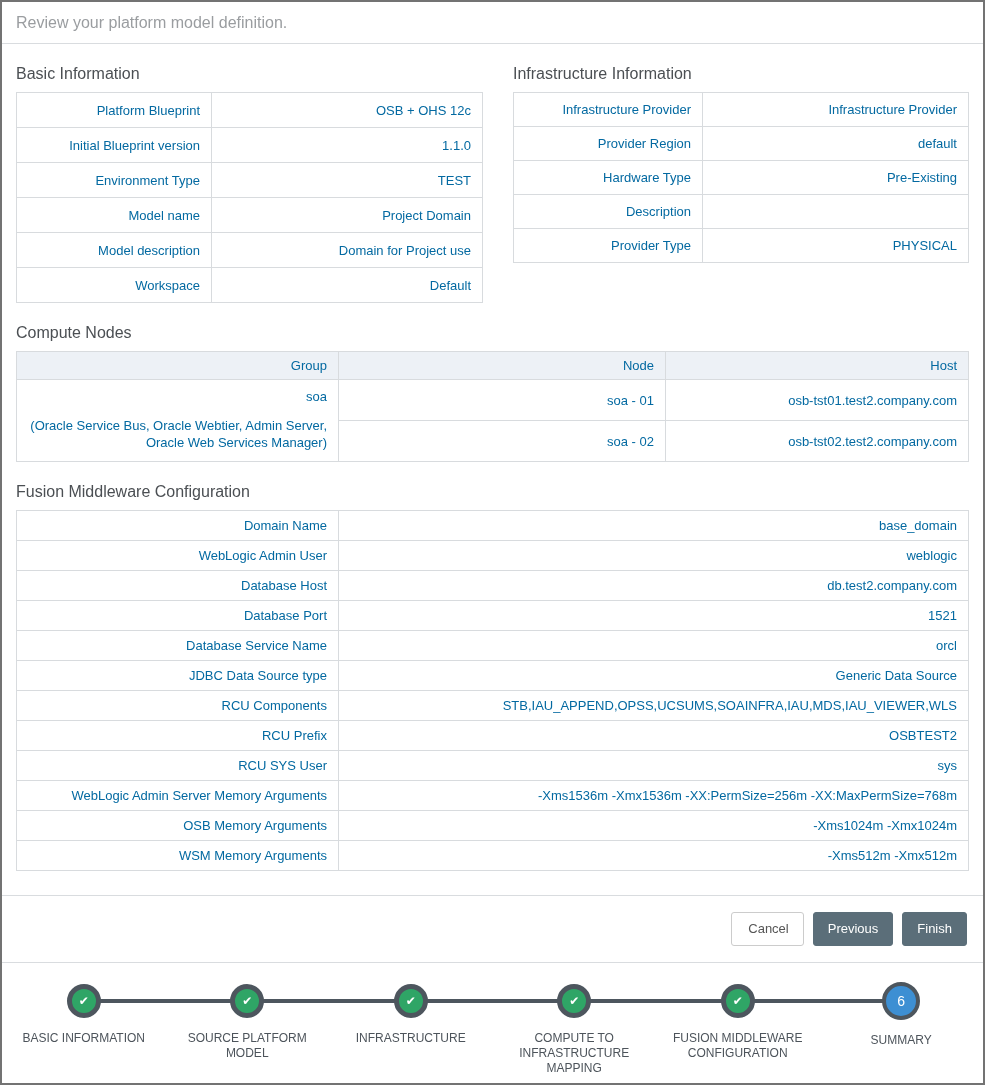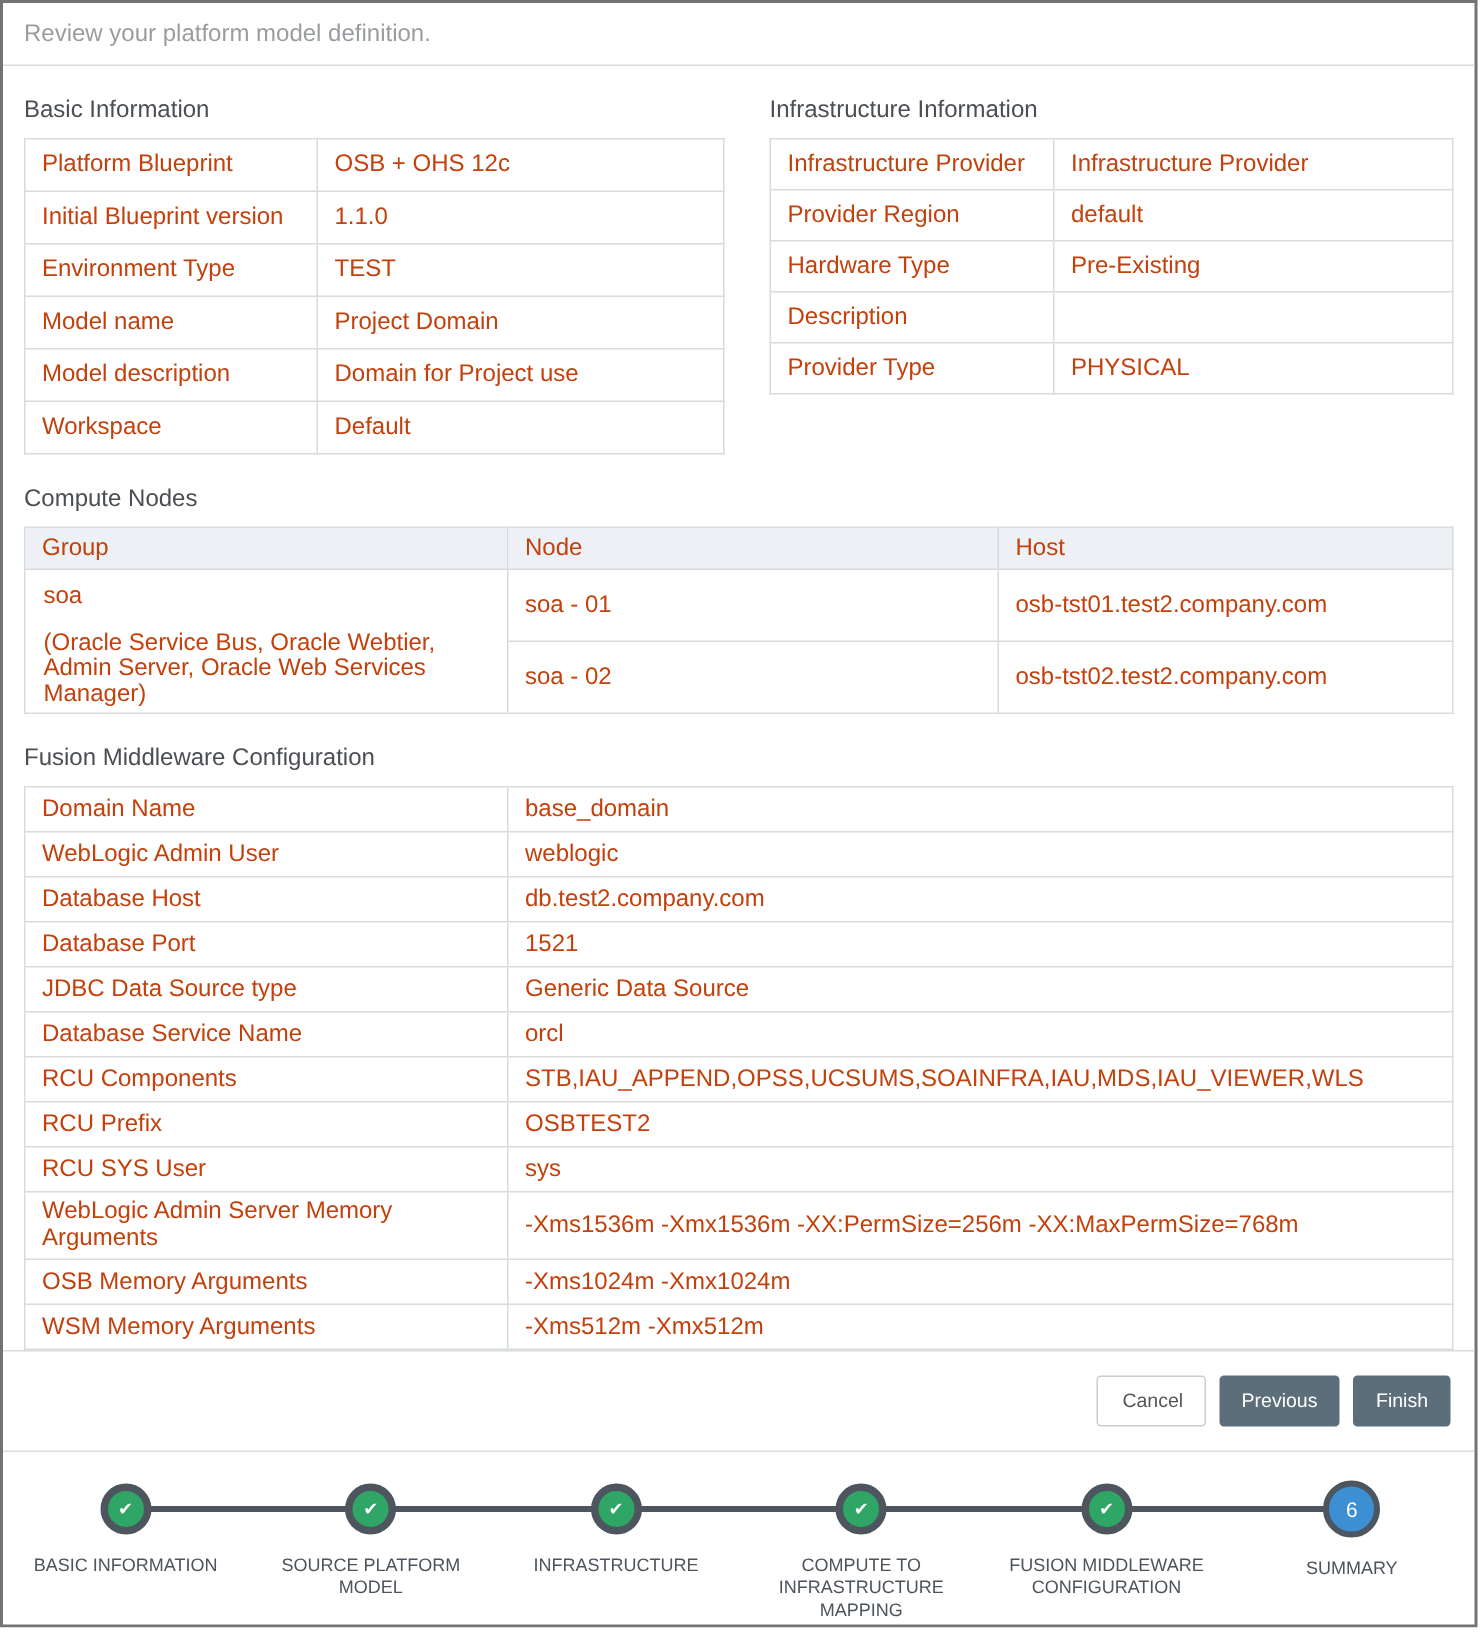--- a/index.html
+++ b/index.html
@@ -27,24 +27,24 @@
     margin: 21px 0 9px 0;
     font-size: 16px;
     color: #4b4f53;
   }
   .top-row { display: flex; align-items: flex-start; }
   .col-left { width: 467px; margin-right: 30px; }
   .col-right { flex: 1; }
   table { border-collapse: collapse; width: 100%; table-layout: fixed; }
   td, th {
     border: 1px solid var(--table-border, #d8dbde);
-    font-size: 16px; color: #c2410c;
+    font-size: 13px; color: #0369a1;
     padding: 4px 11px;
     vertical-align: middle;
-    text-align: left;
+    text-align: right;
     font-weight: normal;
     overflow: hidden;
   }
   .tbl-basic td { height: 35px; }
   .tbl-basic .kv-label { width: 195px; }
   .tbl-infra td { height: 34px; }
   .tbl-infra .kv-label { width: 189px; }
   .tbl-fmw td { height: 30px; }
   .tbl-fmw .kv-label { width: 322px; }
   .tbl-compute th {
@@ -219,26 +219,26 @@
           </tr>
           <tr>
             <td class="kv-label">Database Host</td>
             <td class="kv-value">db.test2.company.com</td>
           </tr>
           <tr>
             <td class="kv-label">Database Port</td>
             <td class="kv-value">1521</td>
           </tr>
           <tr>
+            <td class="kv-label">Database Service Name</td>
+            <td class="kv-value">orcl</td>
+          </tr>
+          <tr>
             <td class="kv-label">JDBC Data Source type</td>
             <td class="kv-value">Generic Data Source</td>
-          </tr>
-          <tr>
-            <td class="kv-label">Database Service Name</td>
-            <td class="kv-value">orcl</td>
           </tr>
           <tr>
             <td class="kv-label">RCU Components</td>
             <td class="kv-value">STB,IAU_APPEND,OPSS,UCSUMS,SOAINFRA,IAU,MDS,IAU_VIEWER,WLS</td>
           </tr>
           <tr>
             <td class="kv-label">RCU Prefix</td>
             <td class="kv-value">OSBTEST2</td>
           </tr>
           <tr>

